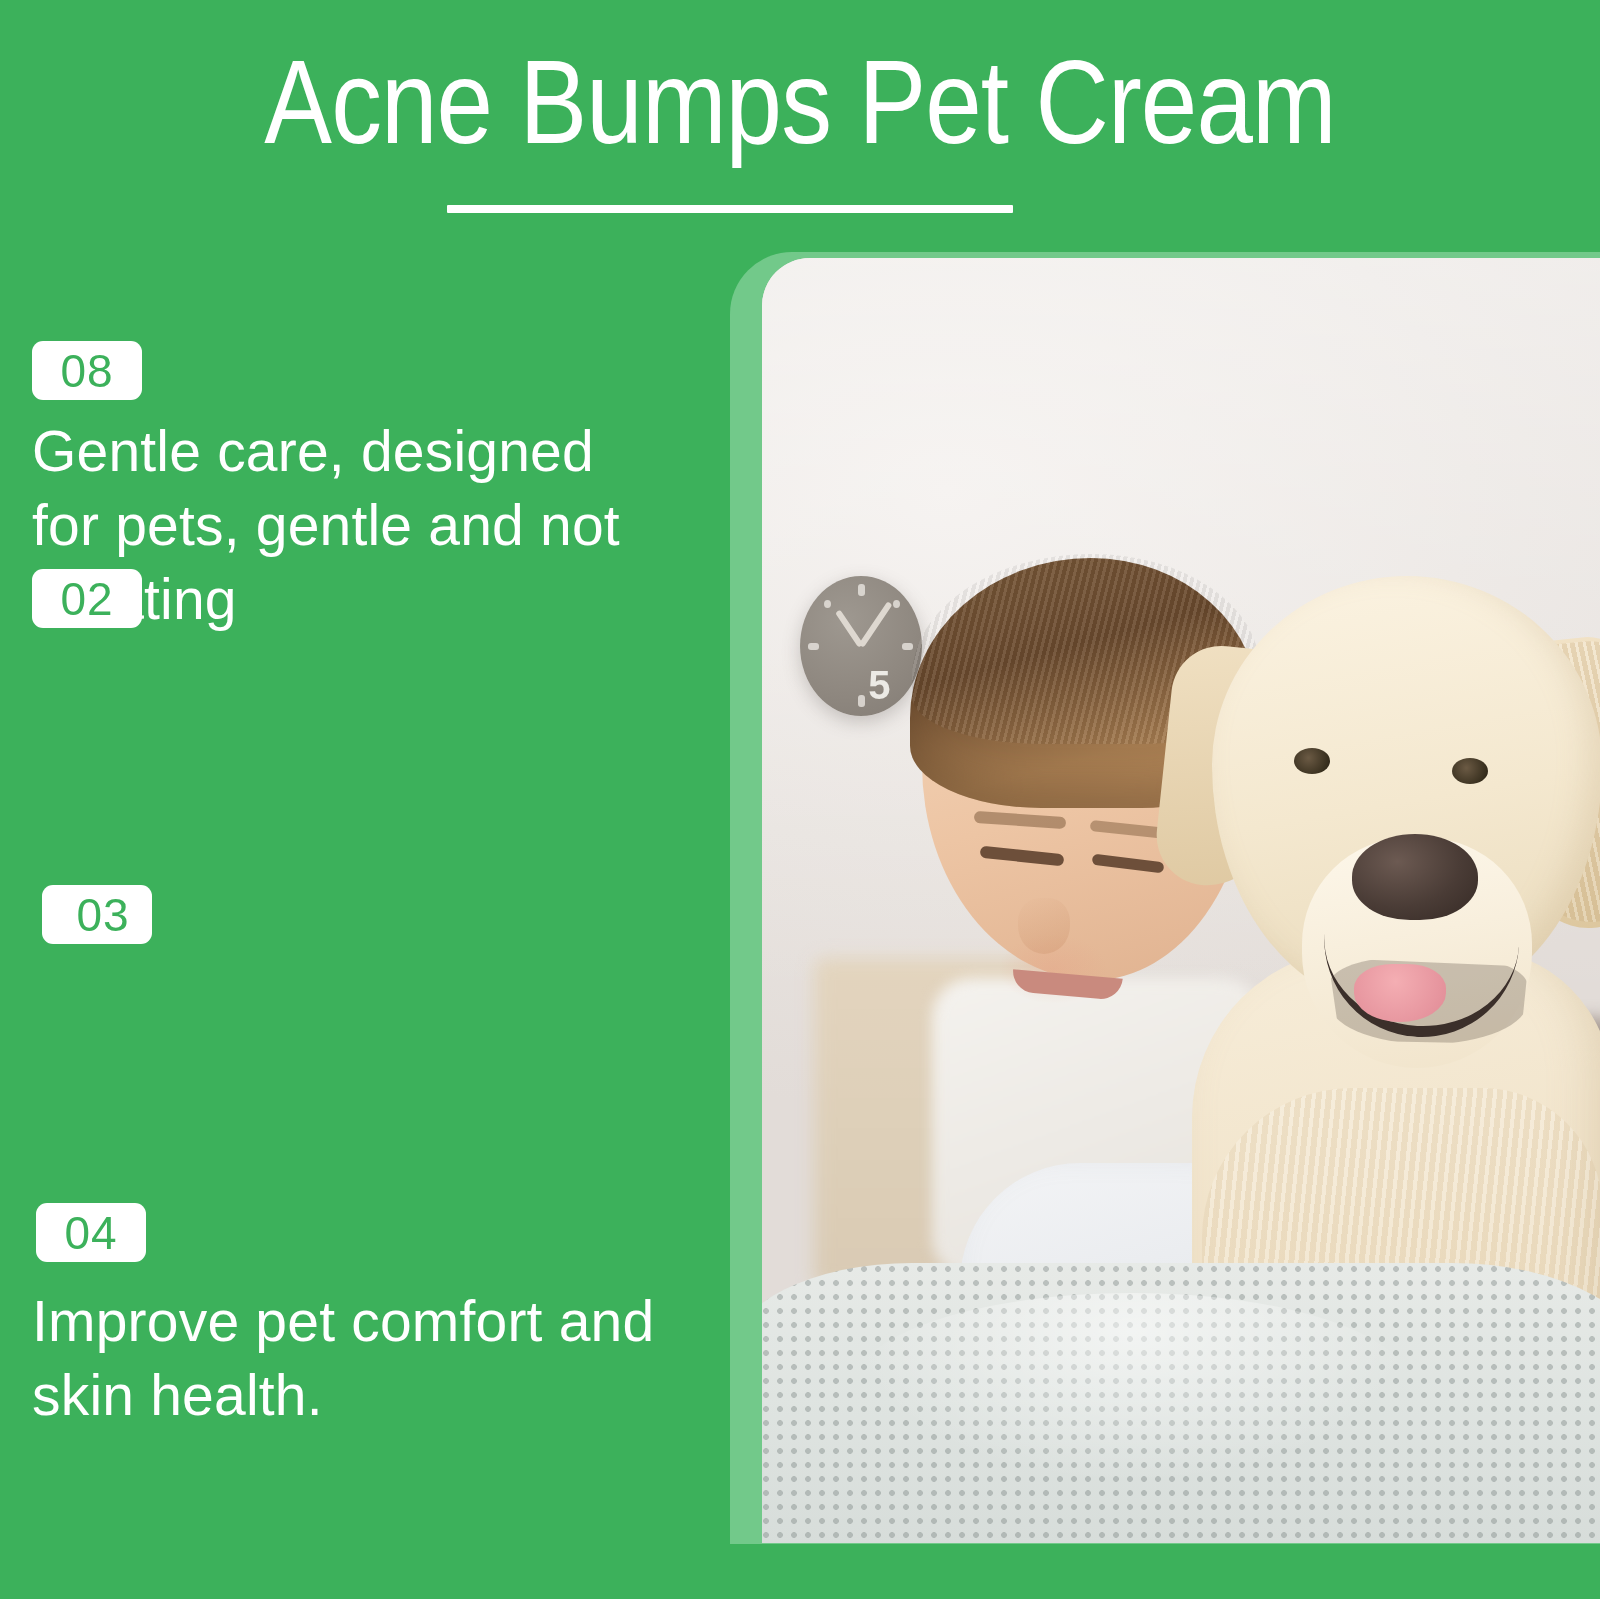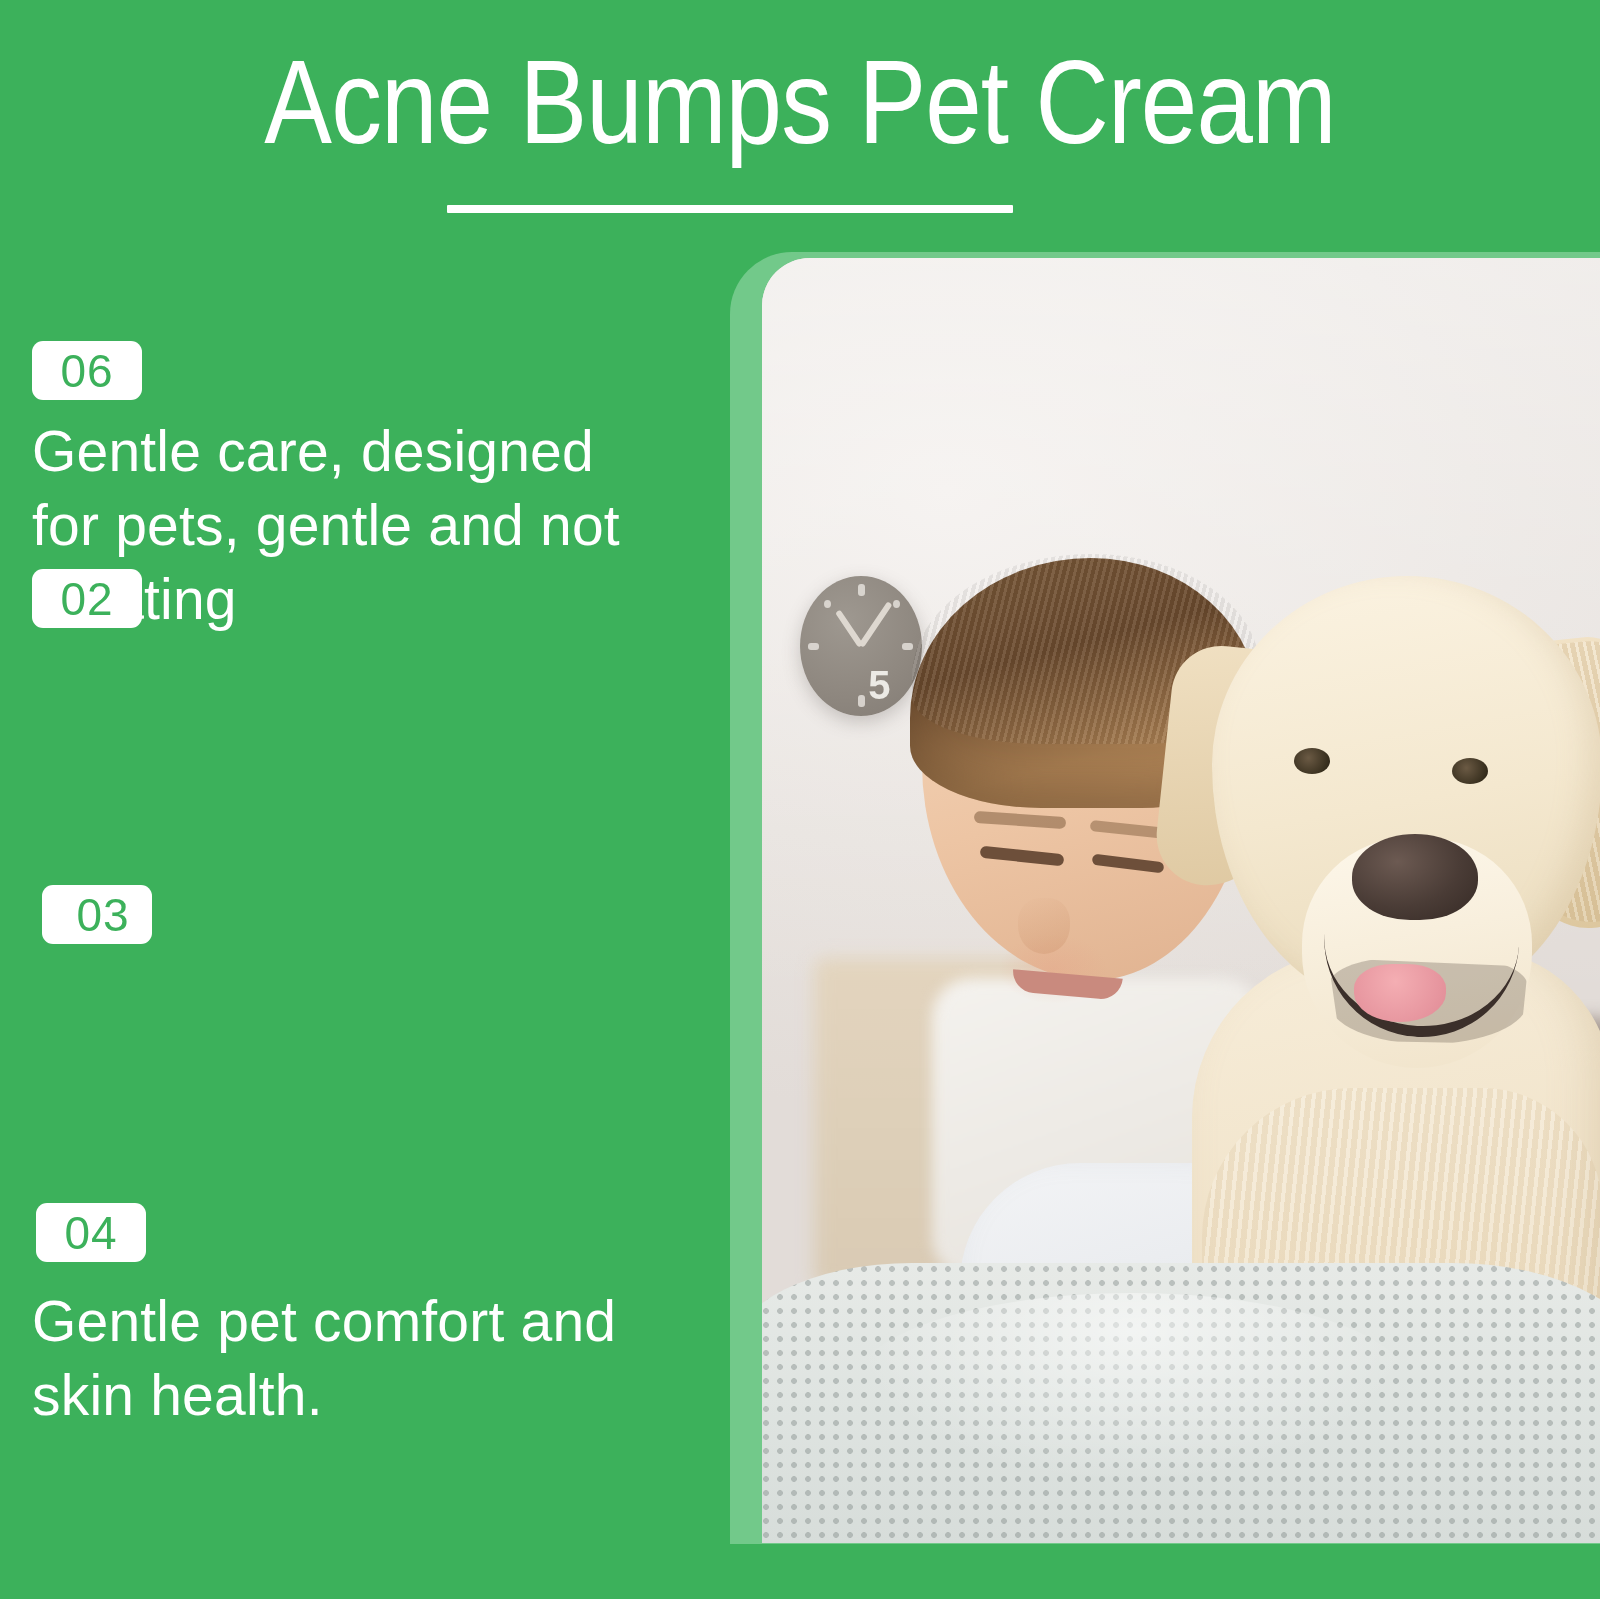--- a/index.html
+++ b/index.html
@@ -326,35 +326,35 @@
 <div class="poster">
 
   <div class="header">
     <div class="title">Acne Bumps Pet Cream</div>
     <div class="title-rule"></div>
   </div>
 
   <div class="features">
 
     <div class="feature f1">
-      <div class="badge">06</div>
+      <div class="badge">08</div>
       <div class="ftext">Gentle care, designed for pets, gentle and not irritating</div>
     </div>
 
     <div class="feature f2">
       <div class="badge">02</div>
     </div>
 
     <div class="feature f3">
       <div class="badge">03</div>
     </div>
 
     <div class="feature f4">
       <div class="badge">04</div>
-      <div class="ftext">Gentle pet comfort and skin health.</div>
+      <div class="ftext">Improve pet comfort and skin health.</div>
     </div>
 
   </div>
 
   <div class="photo-frame"></div>
 
   <div class="photo">
     <div class="wall"></div>
     <div class="wall-shade"></div>
 

